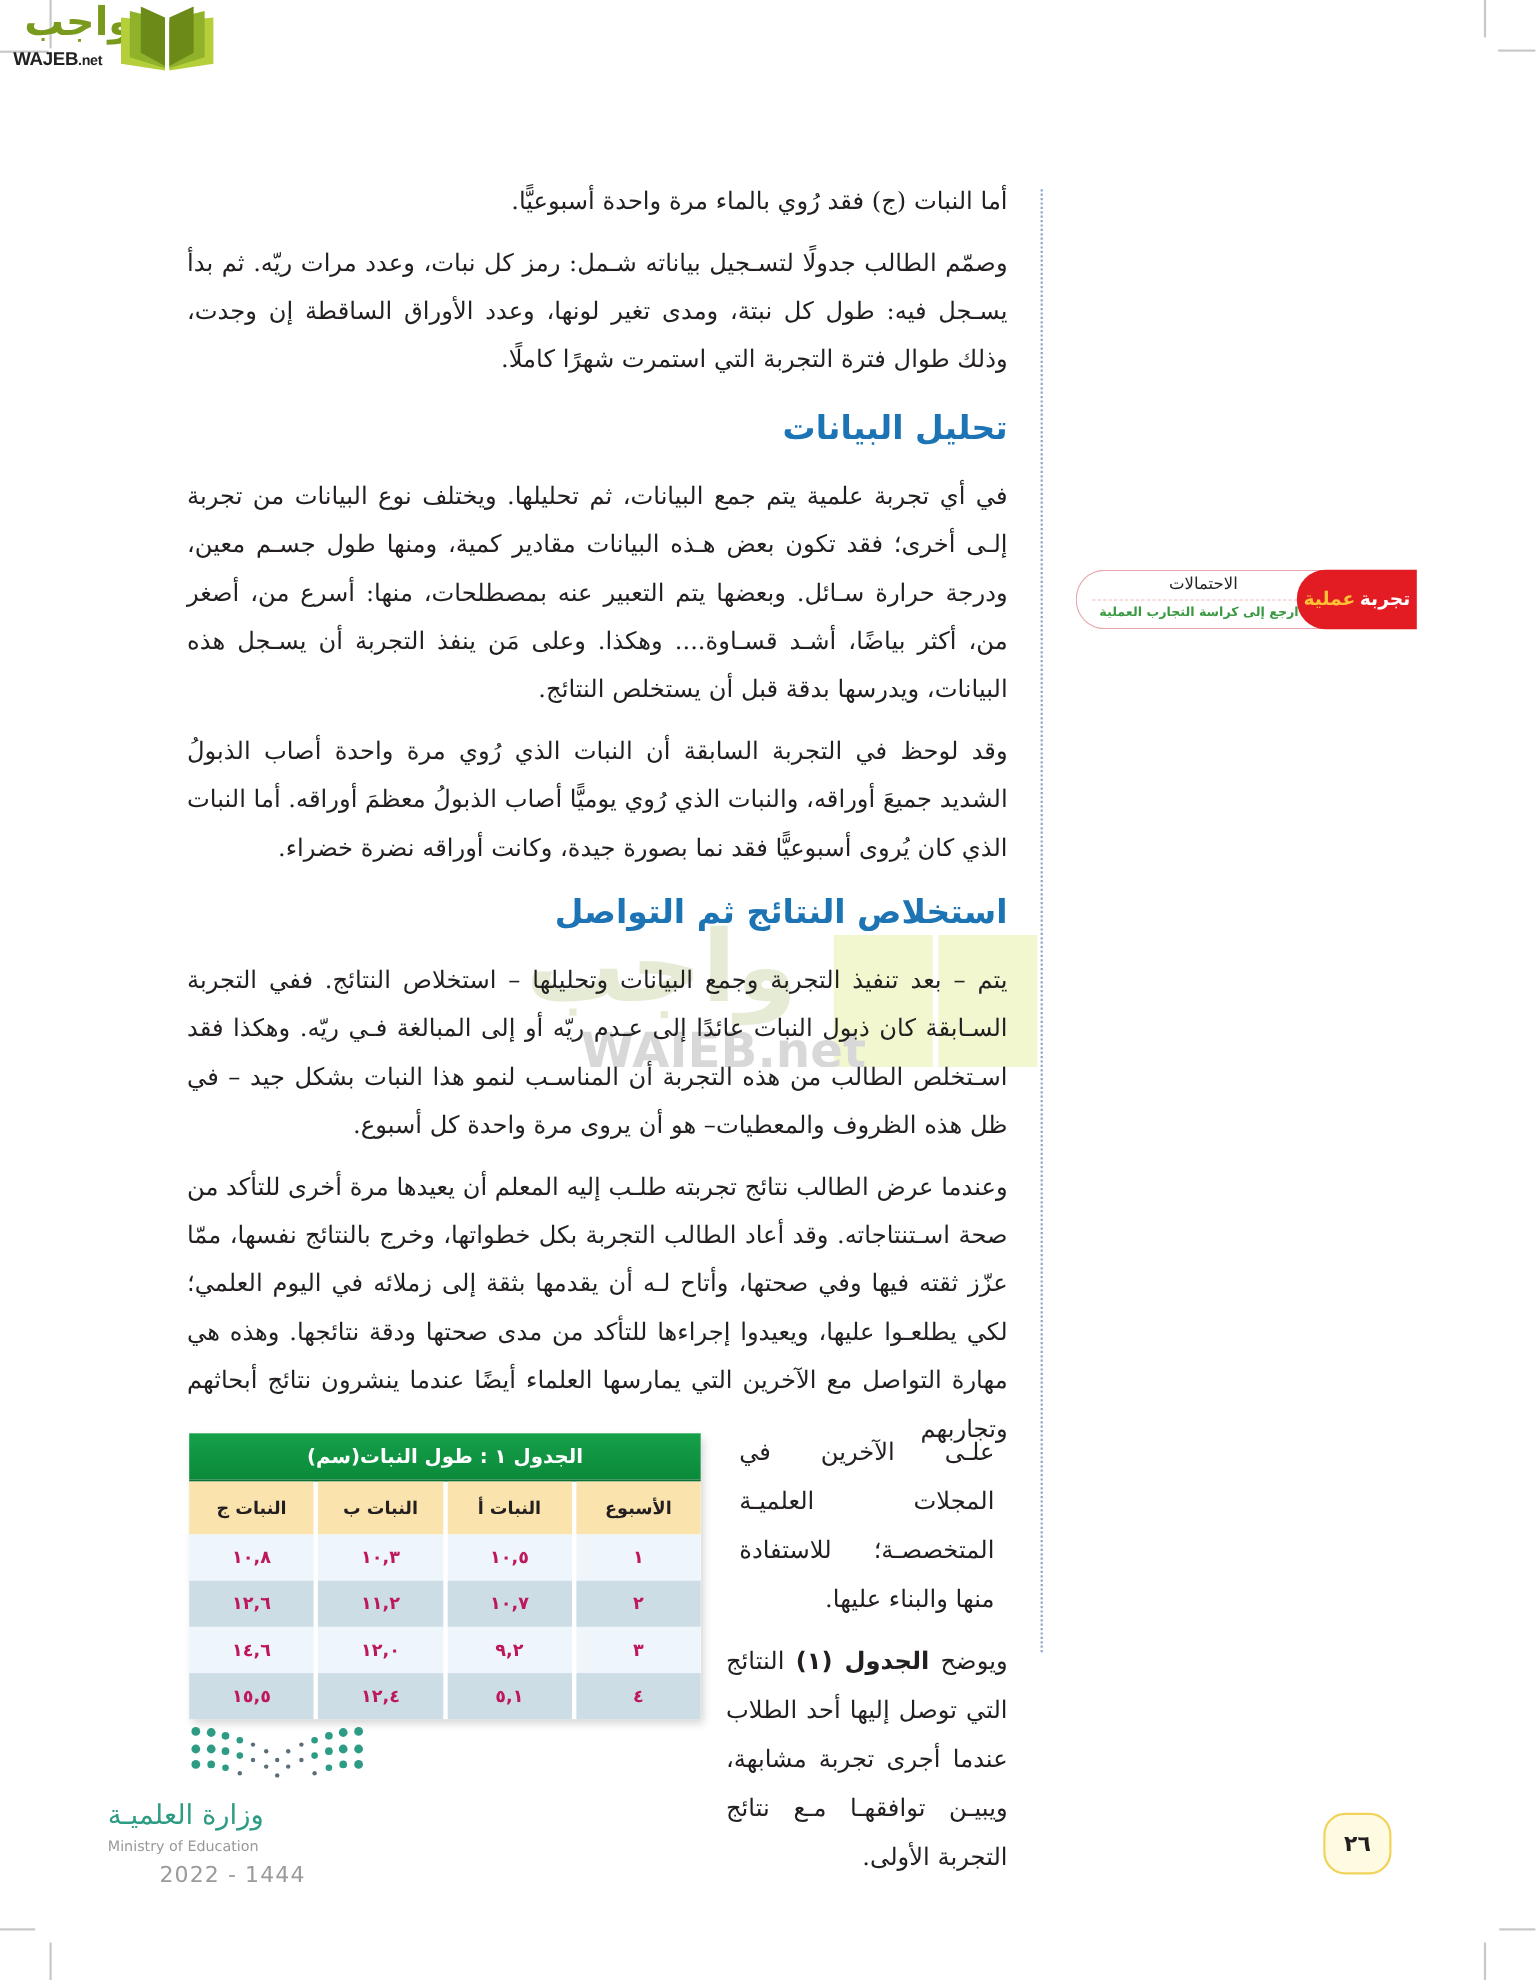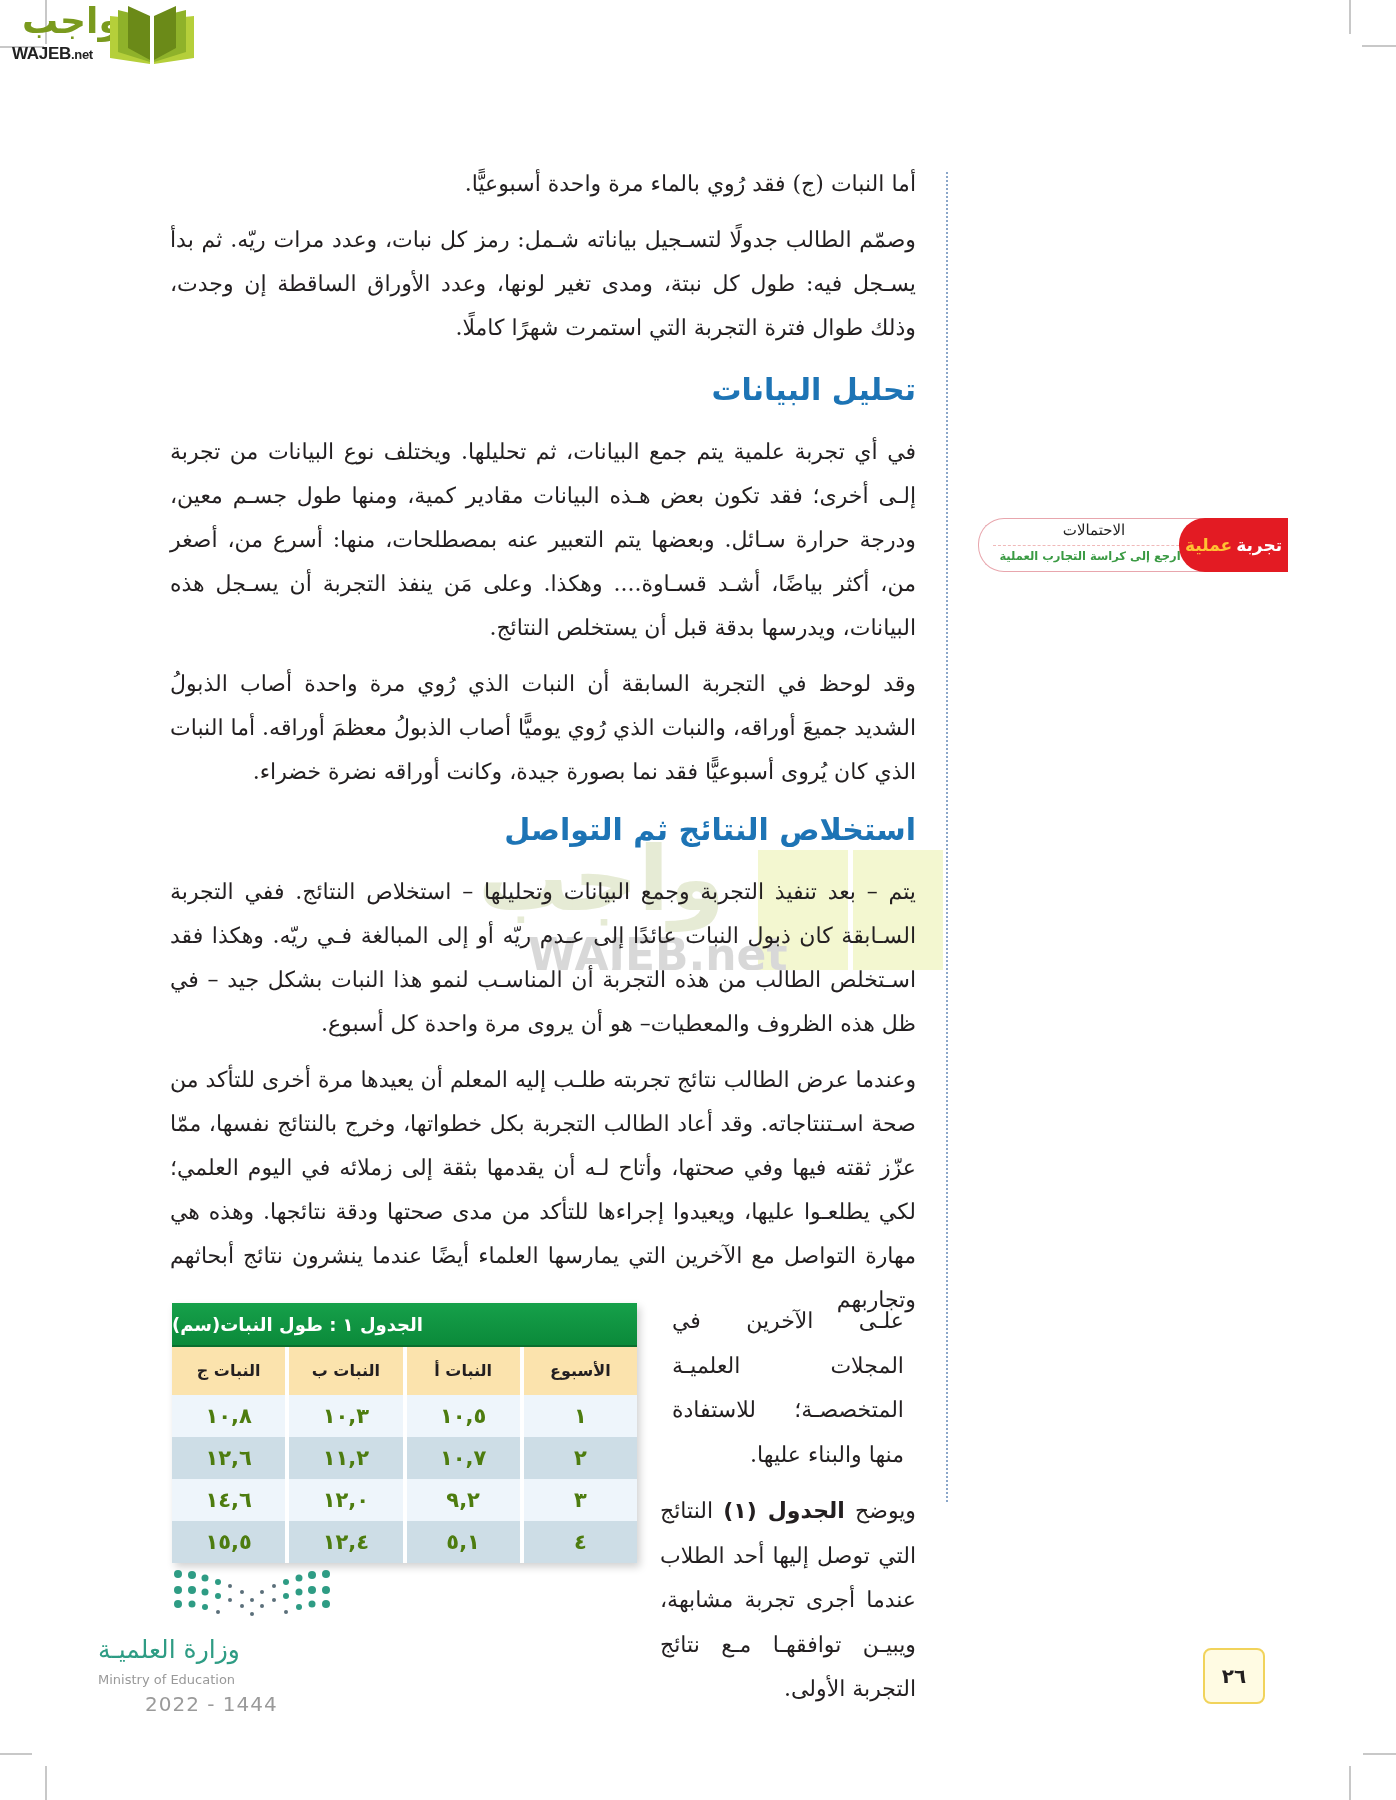--- a/index.html
+++ b/index.html
@@ -26,37 +26,37 @@
   .callout-body { position:absolute; left:0; top:0; width:230px; height:52px; border:1px solid #e8a6ad; border-right:none; border-radius:26px 0 0 26px; background:#fff; }
   .callout-title { position:absolute; left:0; right:0; top:2px; text-align:center; font-family:"DejaVu Serif", serif; font-size:15px; color:#222; direction:rtl; }
   .callout-sep { position:absolute; left:14px; right:0; top:26px; border-top:1px dashed #f0b9b9; }
   .callout-sub { position:absolute; left:0; right:8px; top:30px; text-align:center; font-family:"DejaVu Sans", sans-serif; font-weight:bold; font-size:11.5px; color:#3a9a43; direction:rtl; }
   .callout-tag { position:absolute; left:201px; top:0; width:109px; height:54px; background:#e31b23; border-radius:26px 0 0 26px; display:flex; align-items:center; justify-content:center; direction:rtl; font-family:"DejaVu Sans", sans-serif; font-weight:bold; font-size:17px; }
   .tag-w1 { color:#ffffff;text-align:right; }
   .tag-w2 { color:#ffc233; margin-right:4px; }
 
   
   .tbl { left:172px; top:1303px; width:465px; box-shadow:3px 4px 8px rgba(0,0,0,0.18); }
-  .tbl-title { height:42px; background:linear-gradient(#16a04a,#0b8a3a); color:#fff; direction:rtl; text-align:left; font-family:"DejaVu Sans", sans-serif; font-weight:bold; font-size:18px; line-height:44px; border-bottom:2px solid #0a6f2e; }
+  .tbl-title { height:42px; background:linear-gradient(#16a04a,#0b8a3a); color:#fff; direction:rtl; text-align:center; font-family:"DejaVu Sans", sans-serif; font-weight:bold; font-size:18px; line-height:44px; border-bottom:2px solid #0a6f2e; }
   .tbl-grid { display:grid; grid-template-columns: 1fr 1fr 1fr 1fr; direction:rtl; column-gap:4px; background:#fff; }
   .th { background:#fbe3ad; height:48px; line-height:48px; text-align:center; font-family:"DejaVu Sans", sans-serif; font-weight:bold; font-size:16px; color:#231f20; }
-  .td { height:42px; line-height:42px; text-align:center; font-family:"DejaVu Sans", sans-serif; font-weight:bold; font-size:21px; color:#4d7c0f; }
+  .td { height:42px; line-height:42px; text-align:center; font-family:"DejaVu Sans", sans-serif; font-weight:bold; font-size:16px; color:#be185d; }
   .r-odd { background:#eef5fb; }
   .r-even { background:#cddde6; }
 
   
   .sidecol { position:absolute; right:480px; width:256px; top:1287px; direction:rtl; text-align:justify; font-size:22px; line-height:44.5px; }
 
   
   .mlogo { left:172px; top:1568px; width:160px; height:60px; }
   .m-ar { left:98px; top:1635px; font-family:"DejaVu Sans", sans-serif; font-size:25px; color:#2e9c84; direction:rtl; width:156px; text-align:left; letter-spacing:1px; }
   .m-en { left:98px; top:1672px; font-family:"DejaVu Sans", sans-serif; font-size:13px; color:#999; }
   .m-yr { left:98px; top:1692px; font-family:"DejaVu Sans", sans-serif; font-size:20px; color:#9a9a9a; letter-spacing:1px;margin-left:47px; }
 
-  .pagenum { left:1203px; top:1648px; width:58px; height:52px; border:2px solid #f1d35b; border-radius:8px; background:#fffbe3; text-align:center; line-height:52px; font-family:"DejaVu Sans", sans-serif; font-weight:bold; font-size:20px; color:#231f20; }
+  .pagenum { left:1203px; top:1648px; width:58px; height:52px; border:2px solid #f1d35b; border-radius:20px; background:#fffbe3; text-align:center; line-height:52px; font-family:"DejaVu Sans", sans-serif; font-weight:bold; font-size:20px; color:#231f20; }
 
   .wm { left:458px; top:820px; width:490px; height:150px; opacity:0.28; pointer-events:none; }
 </style>
 </head>
 <body>
 
 <div class="crop" style="left:45px;top:0;width:2px;height:44px;"></div>
 <div class="crop" style="left:0;top:46px;width:44px;height:2px;"></div>
 <div class="crop" style="left:1349px;top:0;width:2px;height:34px;"></div>
 <div class="crop" style="left:1362px;top:45px;width:34px;height:2px;"></div>

